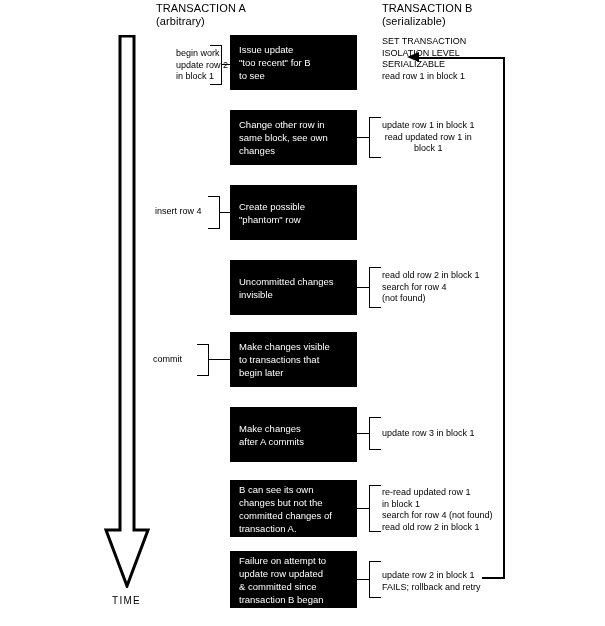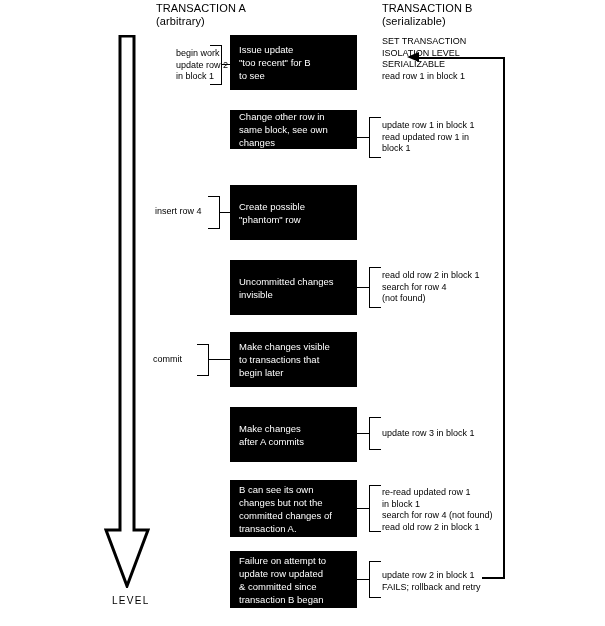--- a/index.html
+++ b/index.html
@@ -150,47 +150,47 @@
 
 <div class="col-header" id="hdr-a"><span>TRANSACTION A</span>
 <span>(arbitrary)</span></div>
 
 <div class="col-header" id="hdr-b"><span>TRANSACTION B</span>
 <span>(serializable)</span></div>
 
 <svg id="time-arrow" viewBox="0 0 46 553" preserveAspectRatio="none">
   <polygon points="16,1 30,1 30,495 44,495 23,551 2,495 16,495" fill="#ffffff" stroke="#000000" stroke-width="3" stroke-linejoin="miter"></polygon>
 </svg>
-<div id="time-label">LEVEL</div>
+<div id="time-label">TIME</div>
 
 <div id="b-first">SET TRANSACTION
 ISOLATION LEVEL
 SERIALIZABLE
 read row 1 in block 1</div>
 
 <div id="b-loop-v"></div>
 <div id="b-loop-h-bottom"></div>
 <div id="b-loop-h-top"></div>
 <div id="b-loop-arrowhead"></div>
 
 <div class="left-label" style="left:152px; top:48px;margin-left:24px;">begin work
 update row 2
 in block 1</div>
 <div class="bracket-left" style="left:210px; top:45px; width:12px; height:40px;"></div>
 <div class="stub" style="left:221px; top:64px; width:10px;"></div>
 <div class="action-box" style="top:35px; height:55px;">Issue update
 "too recent" for B
 to see</div>
 
-<div class="action-box" style="top:110px; height:39px;">Change other row in
+<div class="action-box" style="top:110px; height:55px;">Change other row in
 same block, see own
 changes</div>
 <div class="stub" style="left:357px; top:137px; width:13px;"></div>
 <div class="bracket-right" style="left:369px; top:117px; width:12px; height:41px;"></div>
-<div class="right-label" style="top:120px;">update row 1 in block 1
+<div class="right-label" style="top:120px;text-align:center;">update row 1 in block 1
 read updated row 1 in
 block 1</div>
 
 <div class="left-label" style="left:155px; top:206px;">insert row 4</div>
 <div class="bracket-left" style="left:208px; top:196px; width:12px; height:33px;"></div>
 <div class="stub" style="left:219px; top:212px; width:12px;"></div>
 <div class="action-box" style="top:185px; height:55px;">Create possible
 "phantom" row</div>
 
 <div class="action-box" style="top:260px; height:55px;">Uncommitted changes

